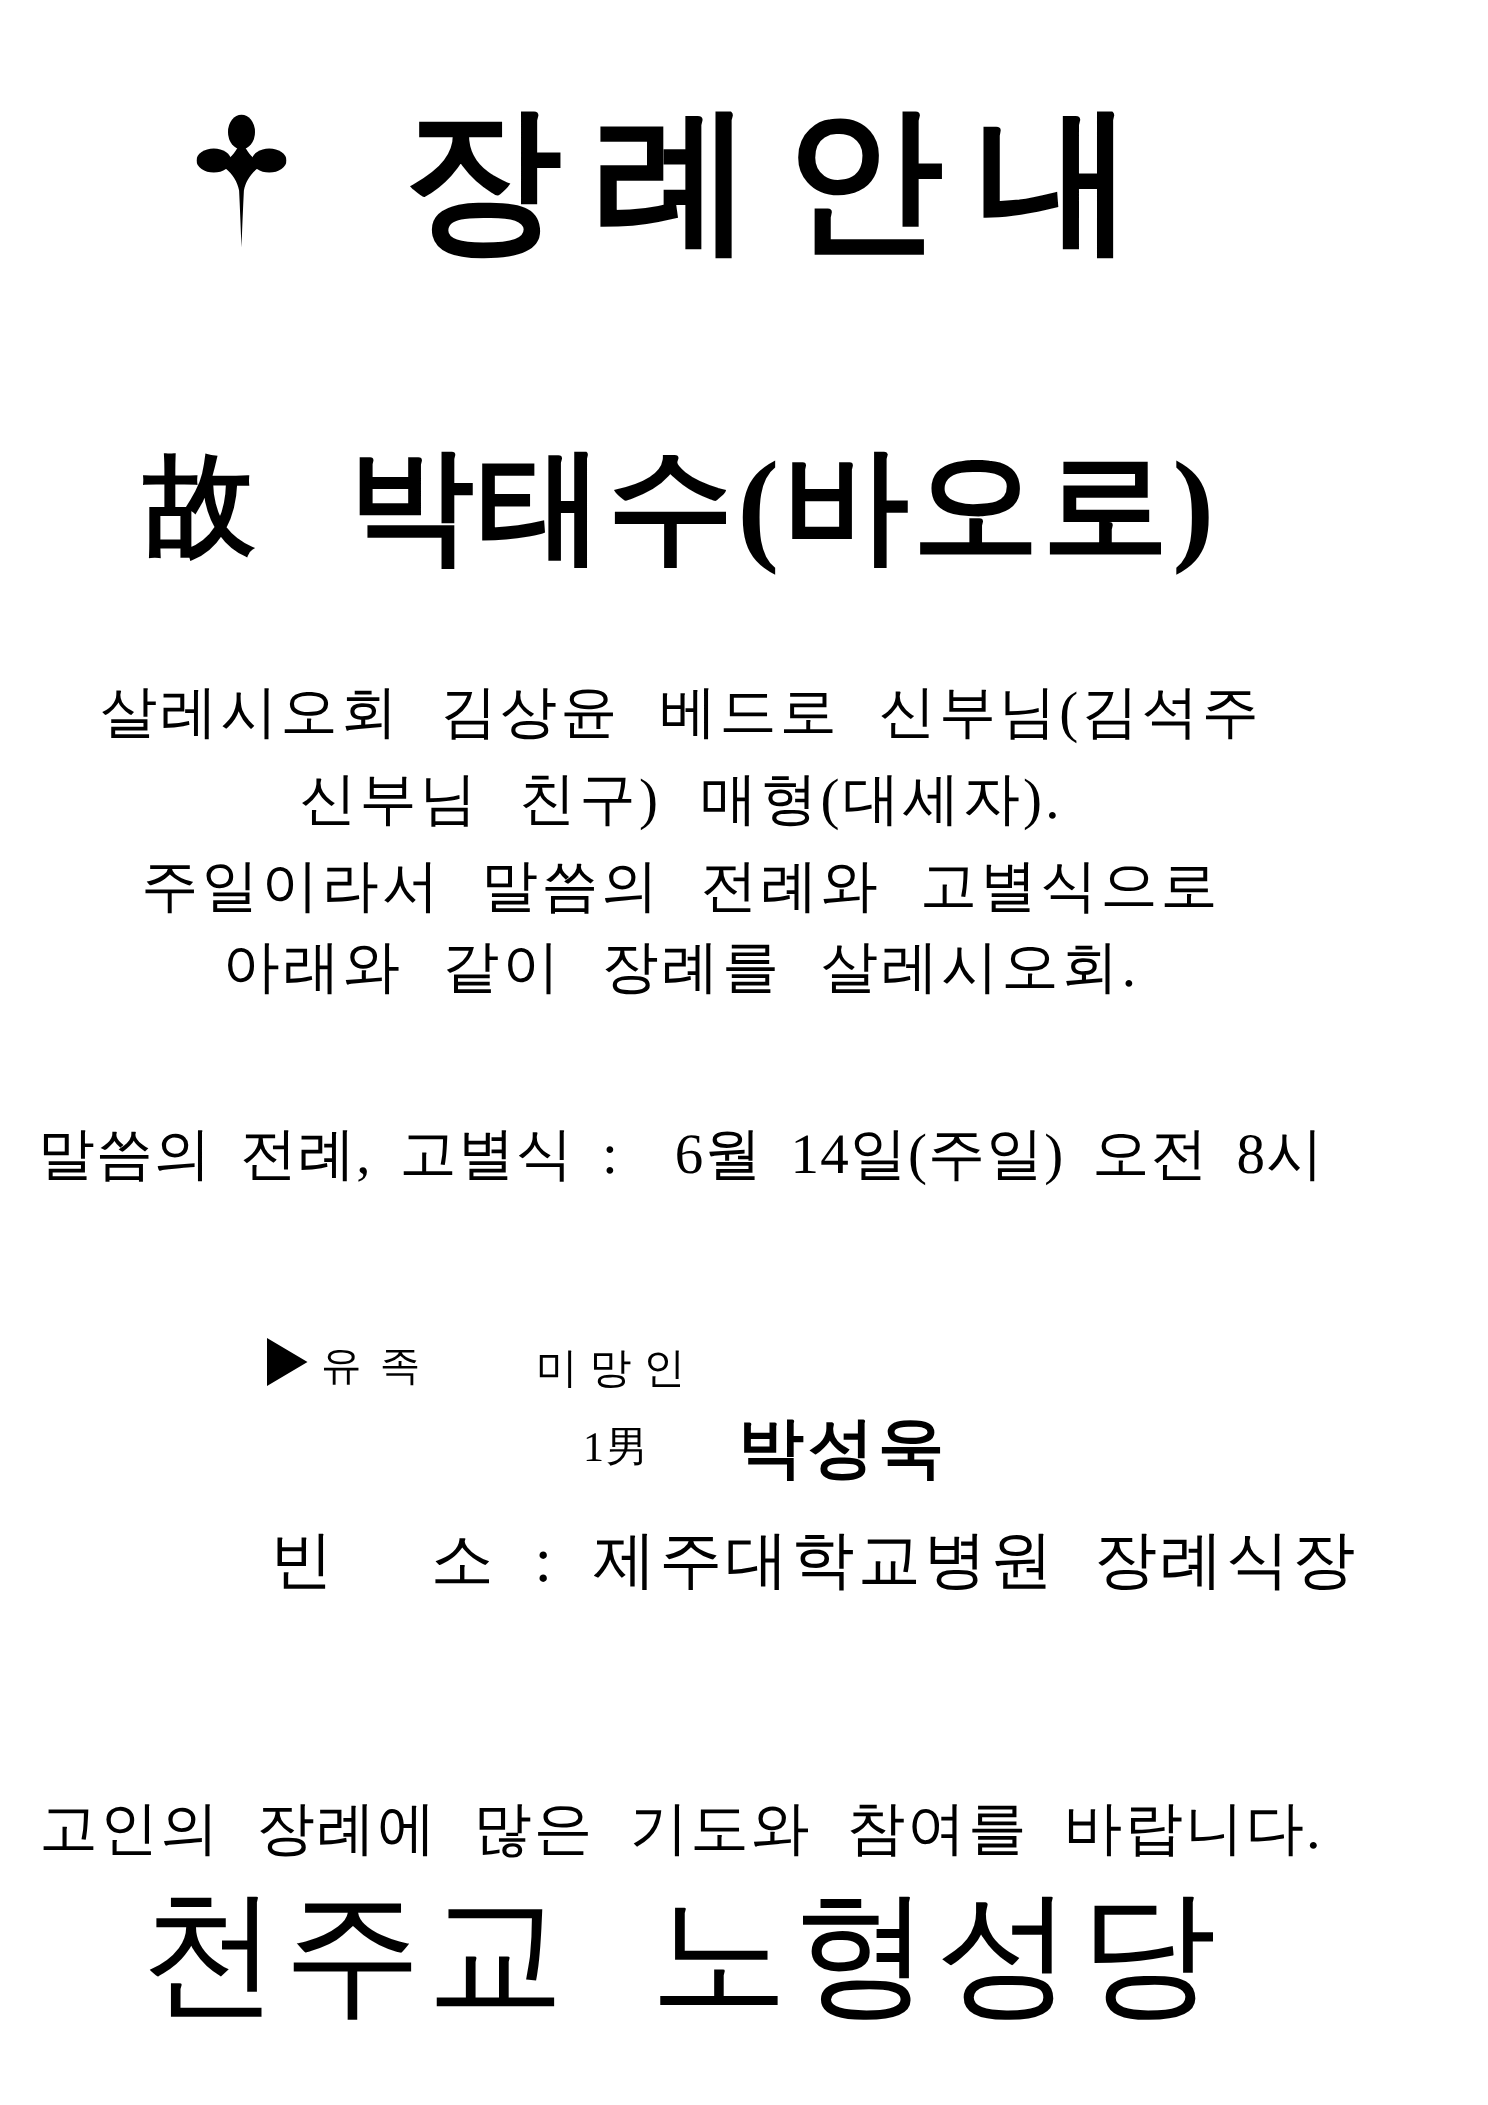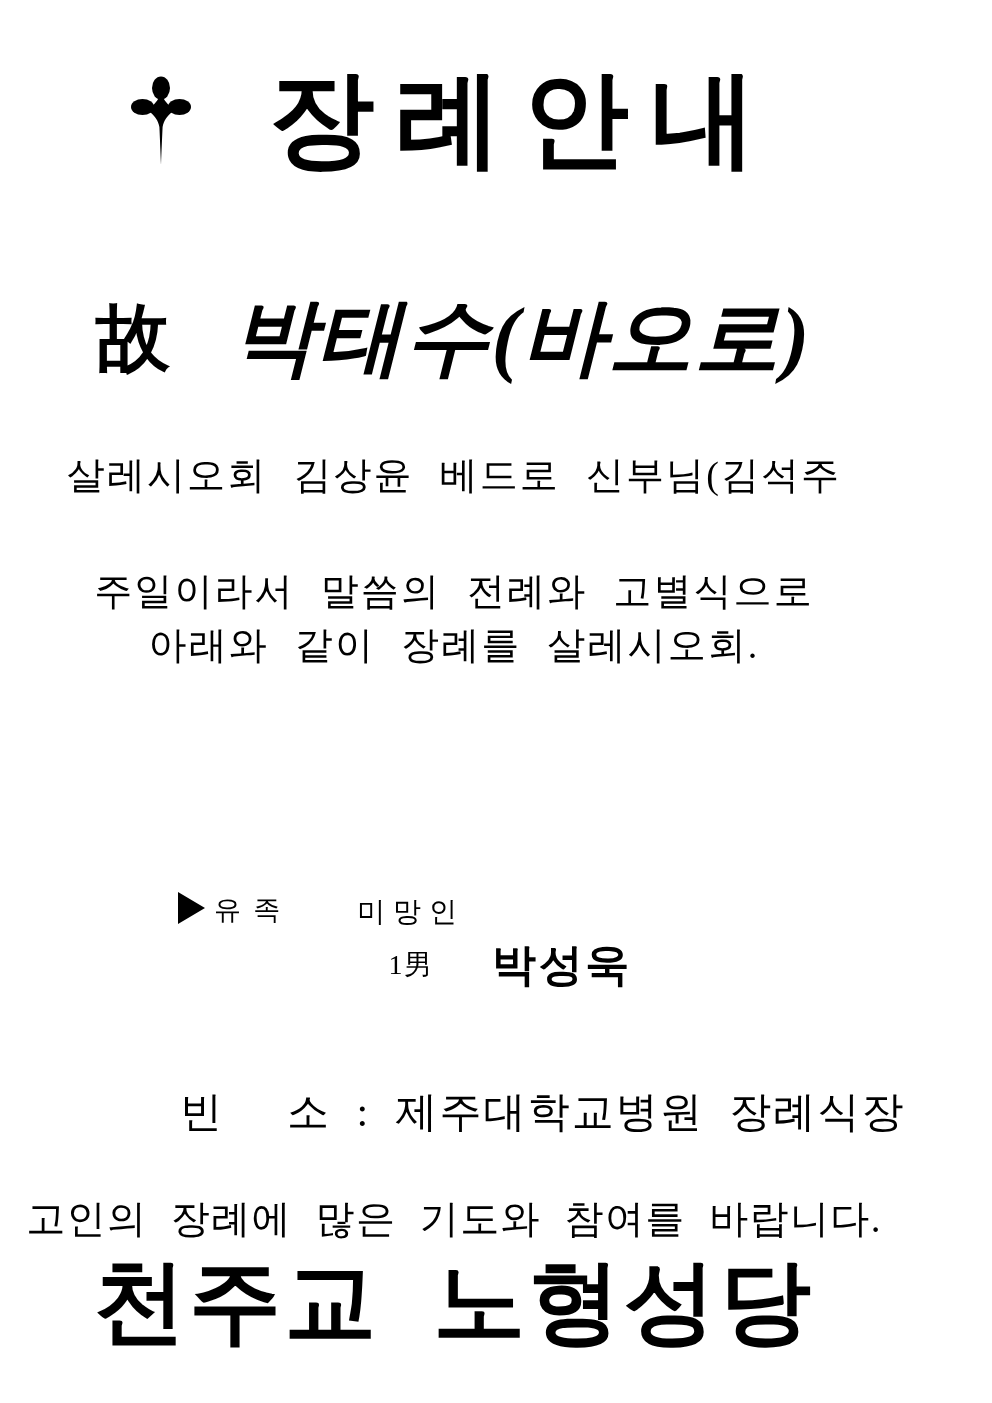--- a/index.html
+++ b/index.html
@@ -59,21 +59,20 @@
     font-size: 74px;
     font-weight: bold;
     line-height: 1;
   }
   .deceased-name {
     font-size: 84px;
     font-weight: bold;
     line-height: 1.2;
     letter-spacing: 0.03em;
     white-space: nowrap;
-    font-style: italic;
   }
 
   
   .intro {
     left: 0;
     right: 0;
     margin: 0;
     text-align: center;
     font-size: 38px;
     letter-spacing: 0.055em;
@@ -150,21 +149,21 @@
   .family-name-2 { margin-left: 14px; }
 
   
   .venue-line {
     left: 180px;
     margin: 0;
     font-size: 42px;
     letter-spacing: 0.05em;
     white-space: pre;
   }
-  .venue-1 { top: 1084px; }
+  .venue-1 { top: 1012px; }
   .venue-2 { top: 1110px; }
 
   
   .closing-line {
     top: 1192px;
     left: 0;
     right: 0;
     margin: 0;
     text-align: center;
     font-size: 39px;
@@ -172,21 +171,21 @@
     word-spacing: 0.32em;
     white-space: nowrap;
   }
   .church-name {
     top: 1252px;
     left: 0;
     right: 0;
     margin: 0;
     text-align: center;
     font-size: 92px;
-    font-weight: bold;
+    font-weight: normal;
     line-height: 1.1;
     letter-spacing: 0.035em;
     word-spacing: 0.30em;
     white-space: nowrap;
   }
 </style>
 </head>
 <body>
 
 <div class="page">
@@ -205,27 +204,29 @@
     <h1 class="page-title">장례안내</h1>
   </header>
 
   <div class="abs deceased-row">
     <span class="deceased-honorific">故</span>
     <span class="deceased-name">박태수(바오로)</span>
   </div>
 
   <p class="abs intro intro-1">
     <span>살레시오회 김상윤 베드로 신부님(김석주</span><br>
+    <span>신부님 친구) 매형(대세자).</span>
   </p>
 
   <p class="abs intro intro-2">
     <span>주일이라서 말씀의 전례와 고별식으로</span><br>
     <span>아래와 같이 장례를 살레시오회.</span>
   </p>
 
+  <p class="abs schedule-line">말씀의 전례, 고별식 :  6월 14일(주일) 오전 8시</p>
 
   <div class="abs family-row family-row-1">
     <span class="family-marker"></span>
     <span class="family-section-label">유족</span>
     <span class="family-relation">미망인</span>
   </div>
 
   <div class="abs family-row family-row-2">
     <span class="family-relation family-relation-2">1男</span>
     <span class="family-name-group">

